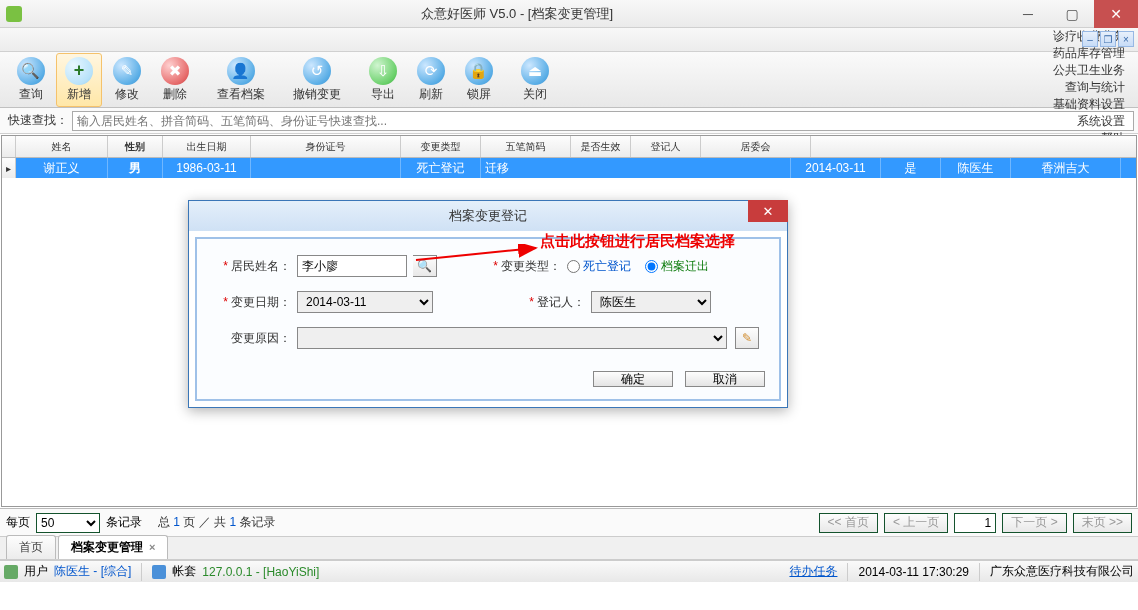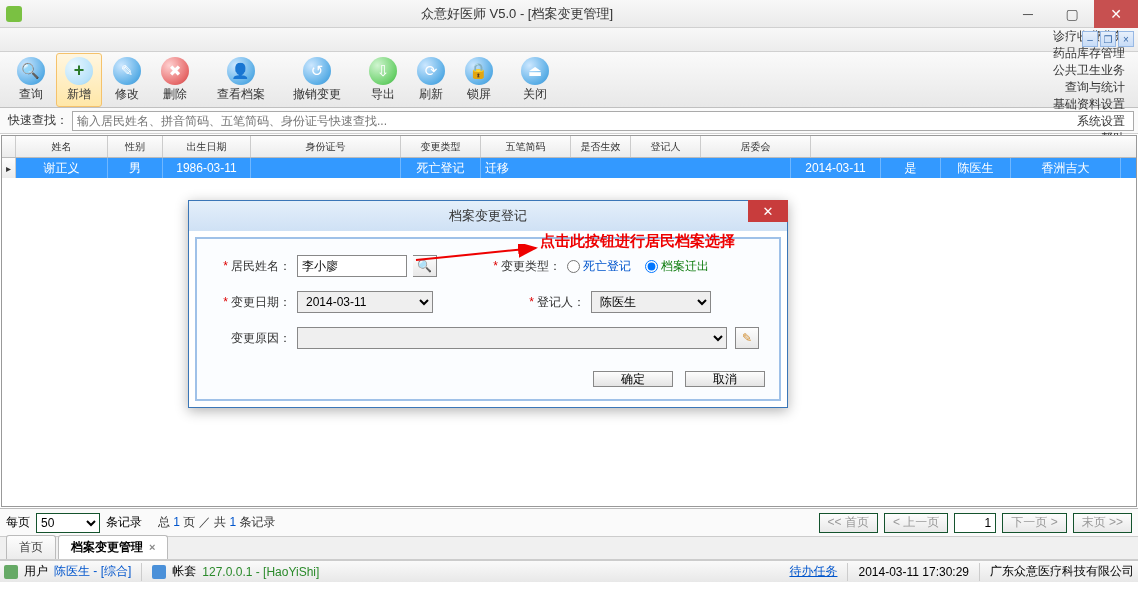--- a/index.html
+++ b/index.html
@@ -38,21 +38,21 @@
 
 
 .grid-wrap { border:1px solid #999; margin:1px; height: 372px; position:relative; background:#fff;}
 .grid-header { display:flex; height:22px; background:linear-gradient(#fdfdfd,#ececec); border-bottom:1px solid #bbb;}
 .grid-header .gh { border-right:1px solid #ccc; display:flex;align-items:center;justify-content:center;font-size:10px;color:#333;}
 .grid-row { display:flex; height:20px; background:#3399ff; color:#fff; font-size:12px;}
 .grid-row .gc { border-right:1px solid rgba(255,255,255,0.3); display:flex;align-items:center;justify-content:center; overflow:hidden;}
 .row-indicator {width:14px;background:linear-gradient(#fdfdfd,#ececec);border-right:1px solid #ccc;color:#333;display:flex;align-items:center;justify-content:center;font-size:10px;}
 
 
-.c-name{width:92px;} .c-sex{width:55px;} .c-birth{width:88px;} .c-id{width:150px;} .c-chtype{width:80px;}
+.c-name{width:92px;} .c-sex{width:55px;font-weight:bold;} .c-birth{width:88px;} .c-id{width:150px;} .c-chtype{width:80px;}
 .c-reason{width:310px;} .c-chdate{width:90px;} .c-effect{width:60px;} .c-reg{width:70px;} .c-comm{width:110px;}
 
 
 .pager { height:28px; border-top:1px solid #bbb; display:flex; align-items:center; padding:0 6px; background:#fafafa; gap:6px;}
 .pager select,.pager .pgbtn,.pager input{height:20px;border:1px solid #14532d;background:#fff;font-size:12px;}
 .pager .pgbtn{padding:0 8px;display:flex;align-items:center;background:linear-gradient(#fdfdfd,#e8e8e8);}
 .pager .pgbtn.disabled{color:#999;}
 .pager .stats{margin-left:10px;color:#333;}
 .pager .stats b{color:#0055cc;font-weight:normal;}
 .pager .spacer{flex:1;}

